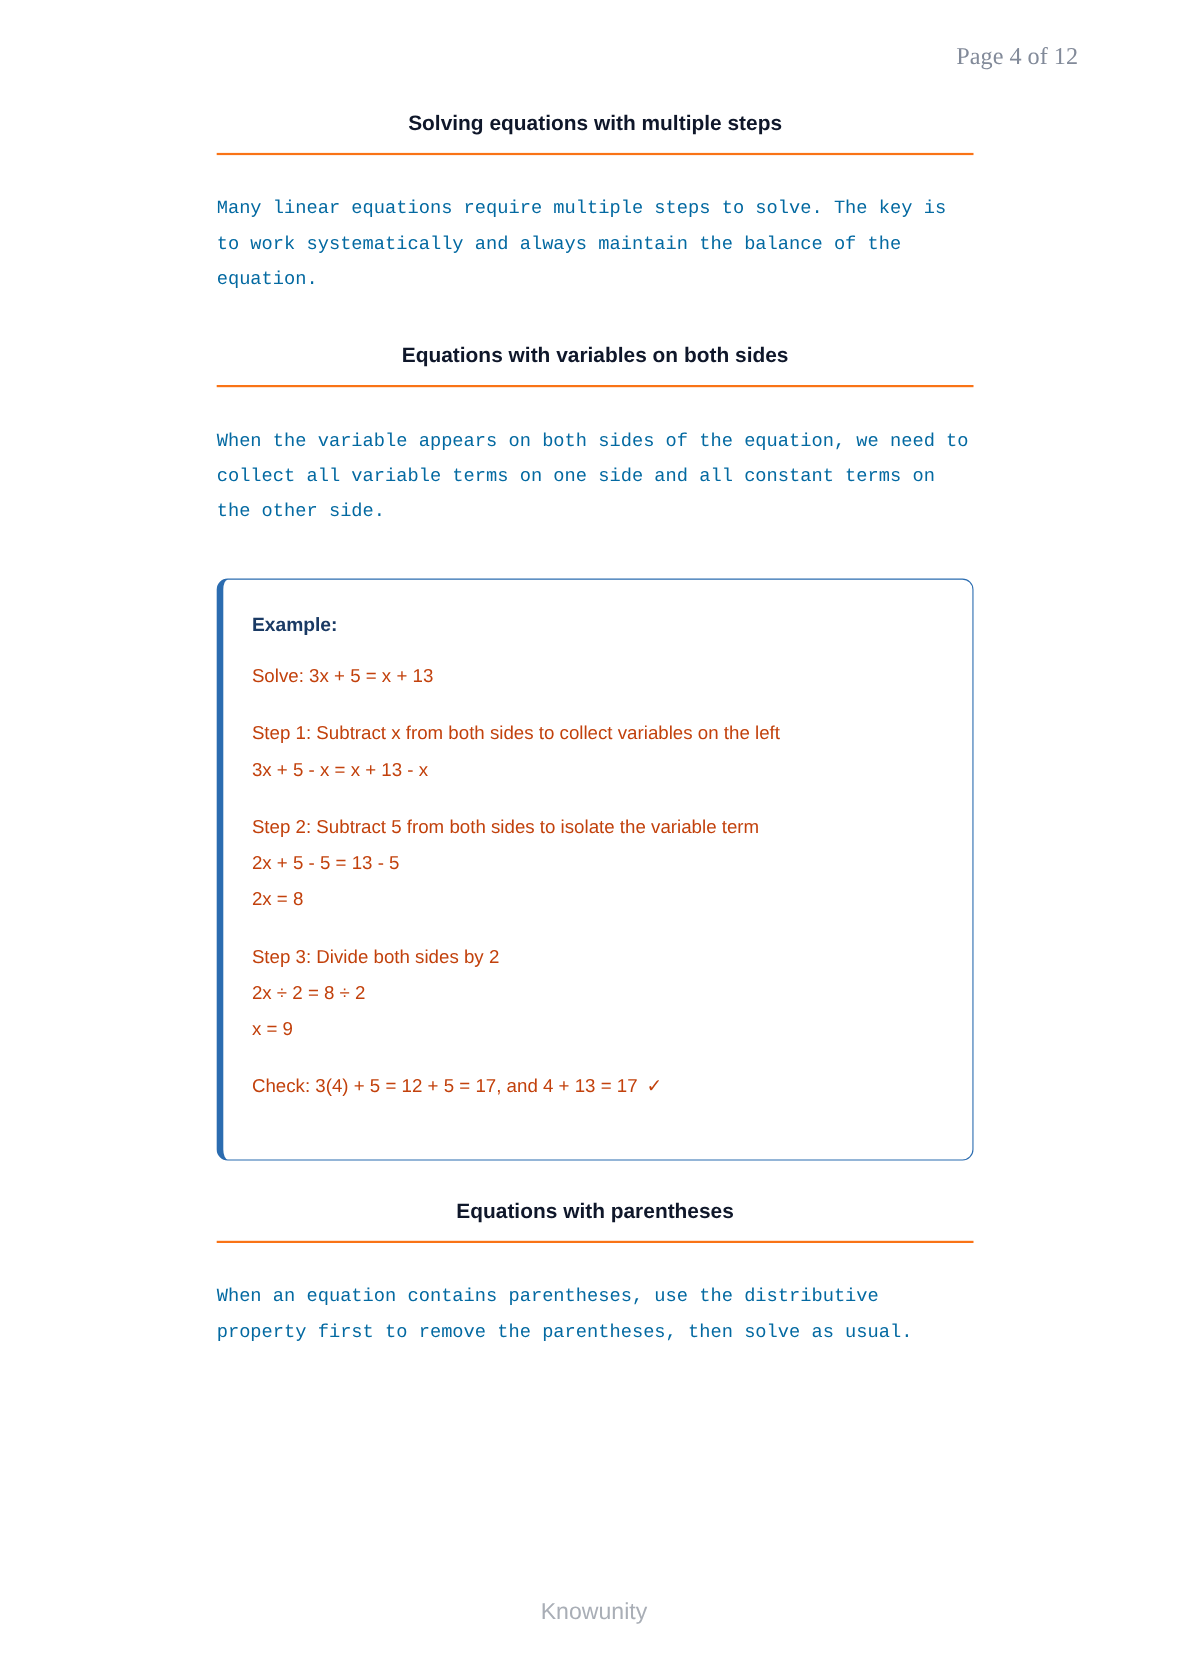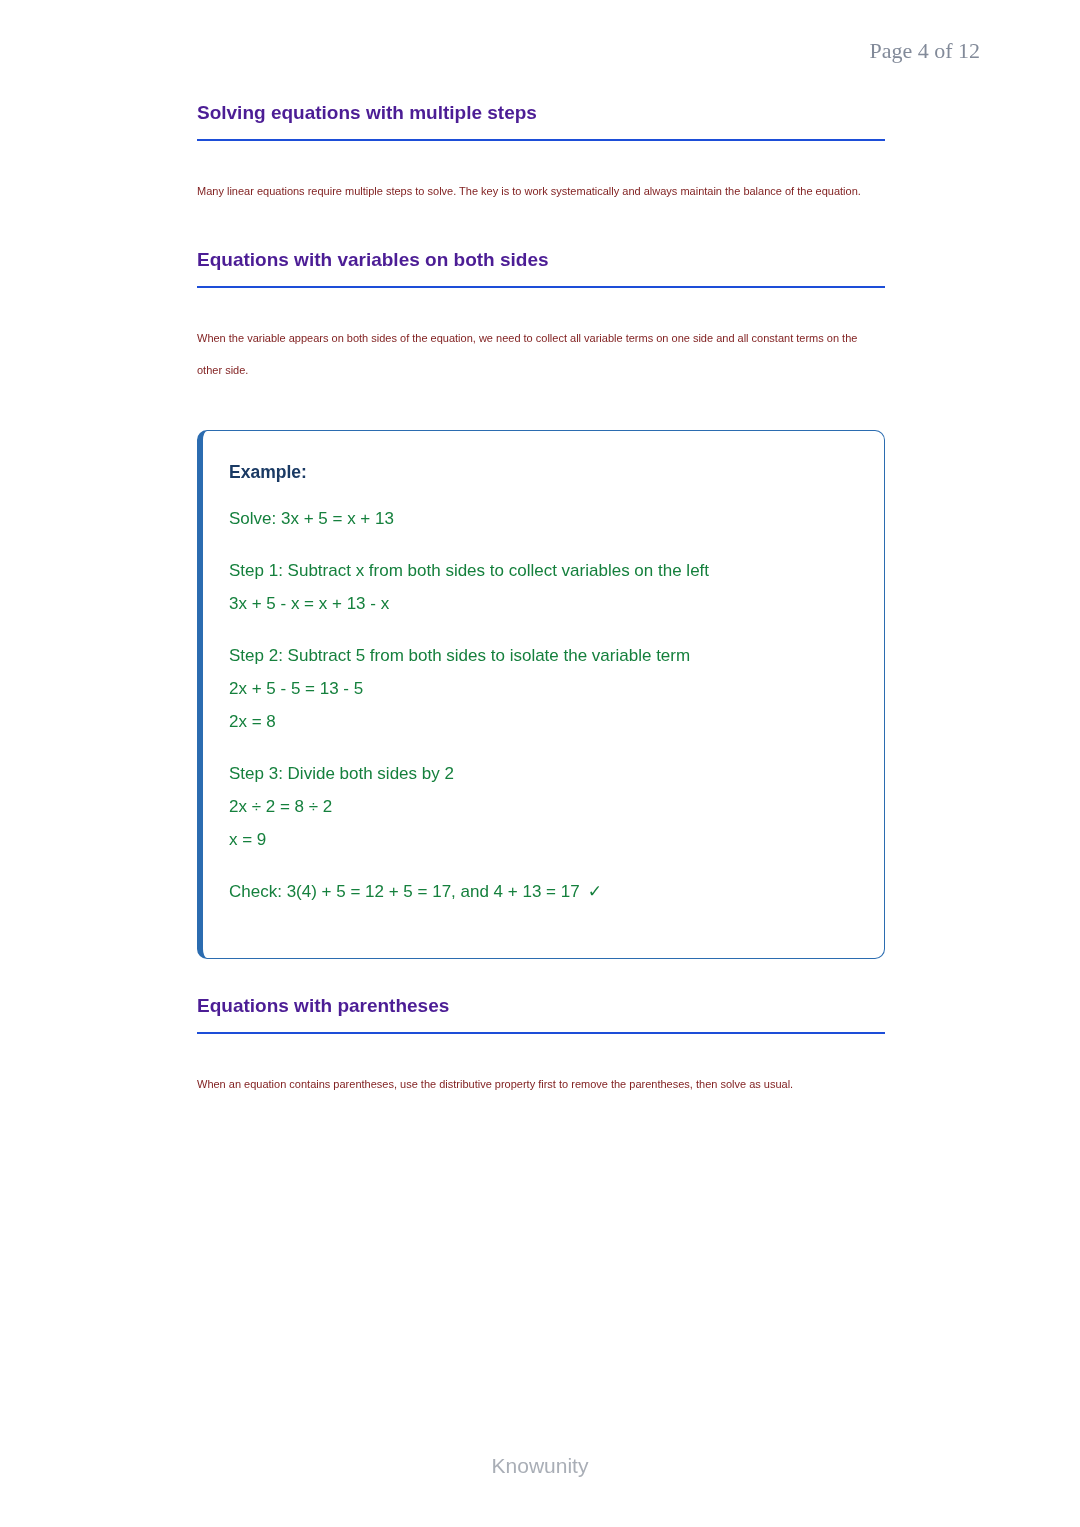--- a/index.html
+++ b/index.html
@@ -21,50 +21,52 @@
     font-size: 22px;
     color: #828a99;
   }
   .content {
     margin-left: 197px;
     width: 688px;
   }
   .section-heading {
     font-size: 19px;
     font-weight: bold;
-    color: #4c1d95;
+    color: #0f172a;
     padding-bottom: 15px;
-    border-bottom: 2px solid #1d4ed8;
+    border-bottom: 2px solid #f97316;
+    text-align: center;
   }
   .heading-1 { padding-top: 102px; }
   .heading-2 { margin-top: 42px; }
   .heading-3 { margin-top: 36px; }
   .body-paragraph {
     margin-top: 34px;
-    font-size: 11px;
+    font-size: 17px;
     line-height: 32px;
-    color: #7f1d1d;
+    color: #0369a1;
+    font-family: Liberation Mono, monospace;
   }
   .example-box {
     margin-top: 44px;
     border: 1.5px solid #2b6cb0;
     border-left: 6px solid #2b6cb0;
     border-radius: 10px;
     padding: 30px 47px 50px 26px;
   }
   .example-label {
     font-size: 17.5px;
     font-weight: bold;
     color: #1a3a64;
     line-height: 22px;
   }
   .example-line {
     font-size: 17px;
     line-height: 33px;
-    color: #15803d;
+    color: #c2410c;
   }
   .group-gap { margin-top: 19px; }
   .check-mark { margin-left: 8px; }
   .footer-brand {
     position: absolute;
     bottom: 49px;
     left: 0;
     width: 100%;
     text-align: center;
     font-size: 21px;

